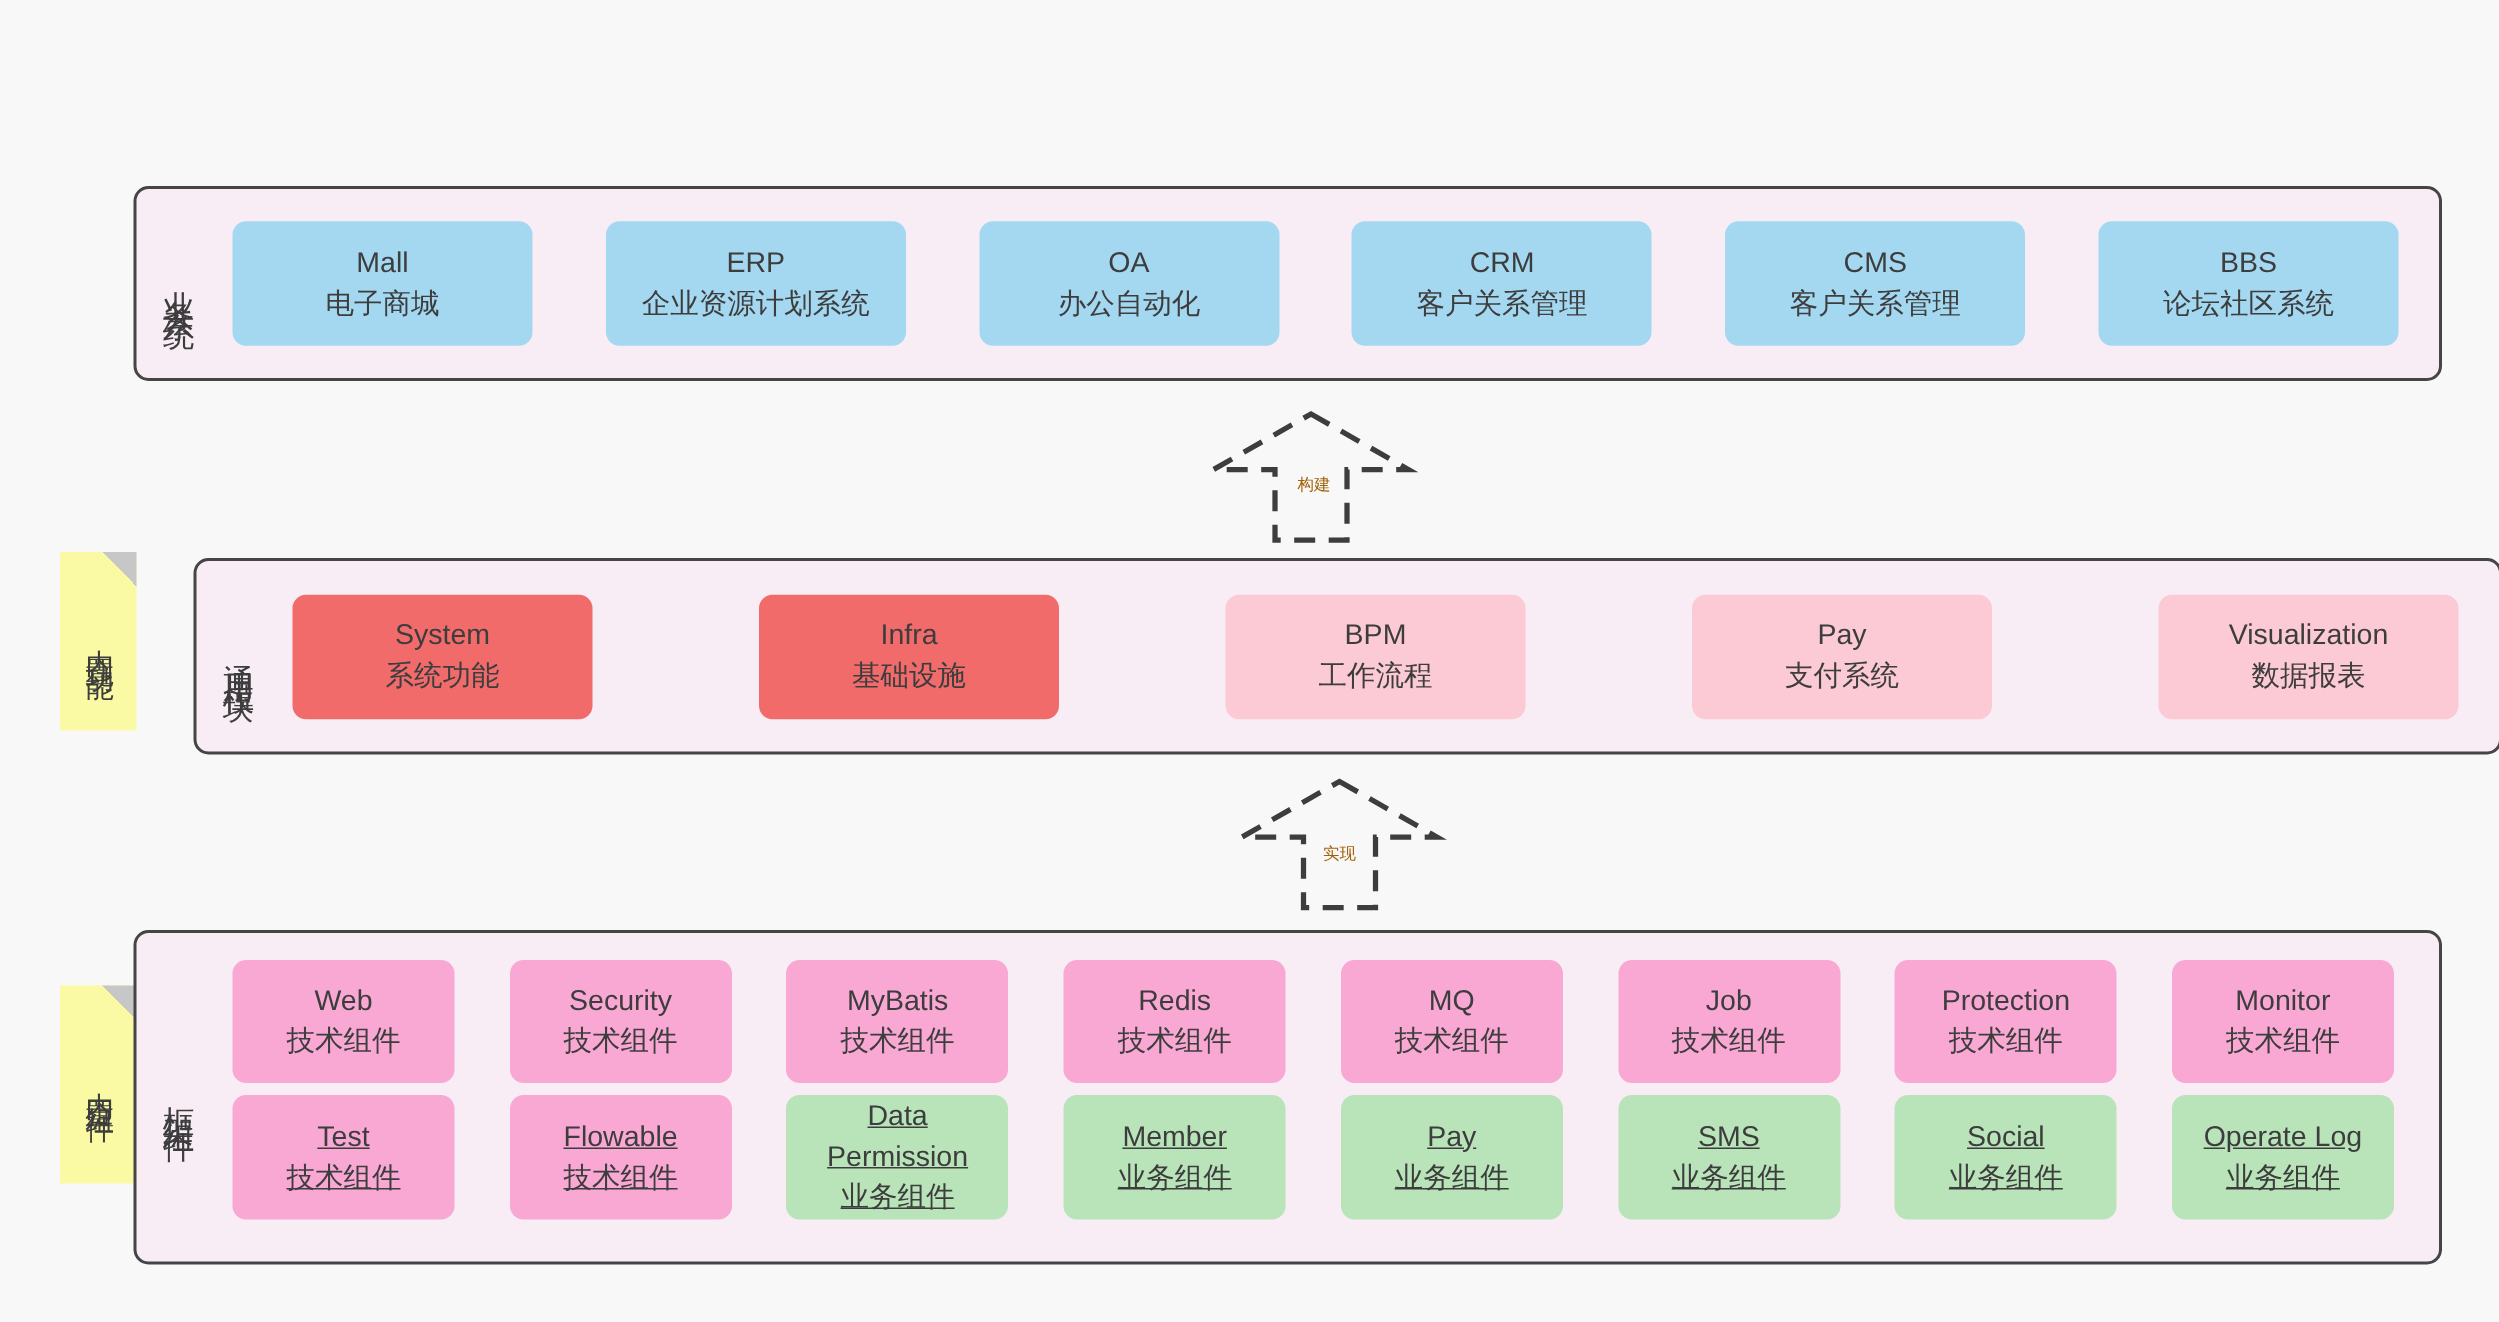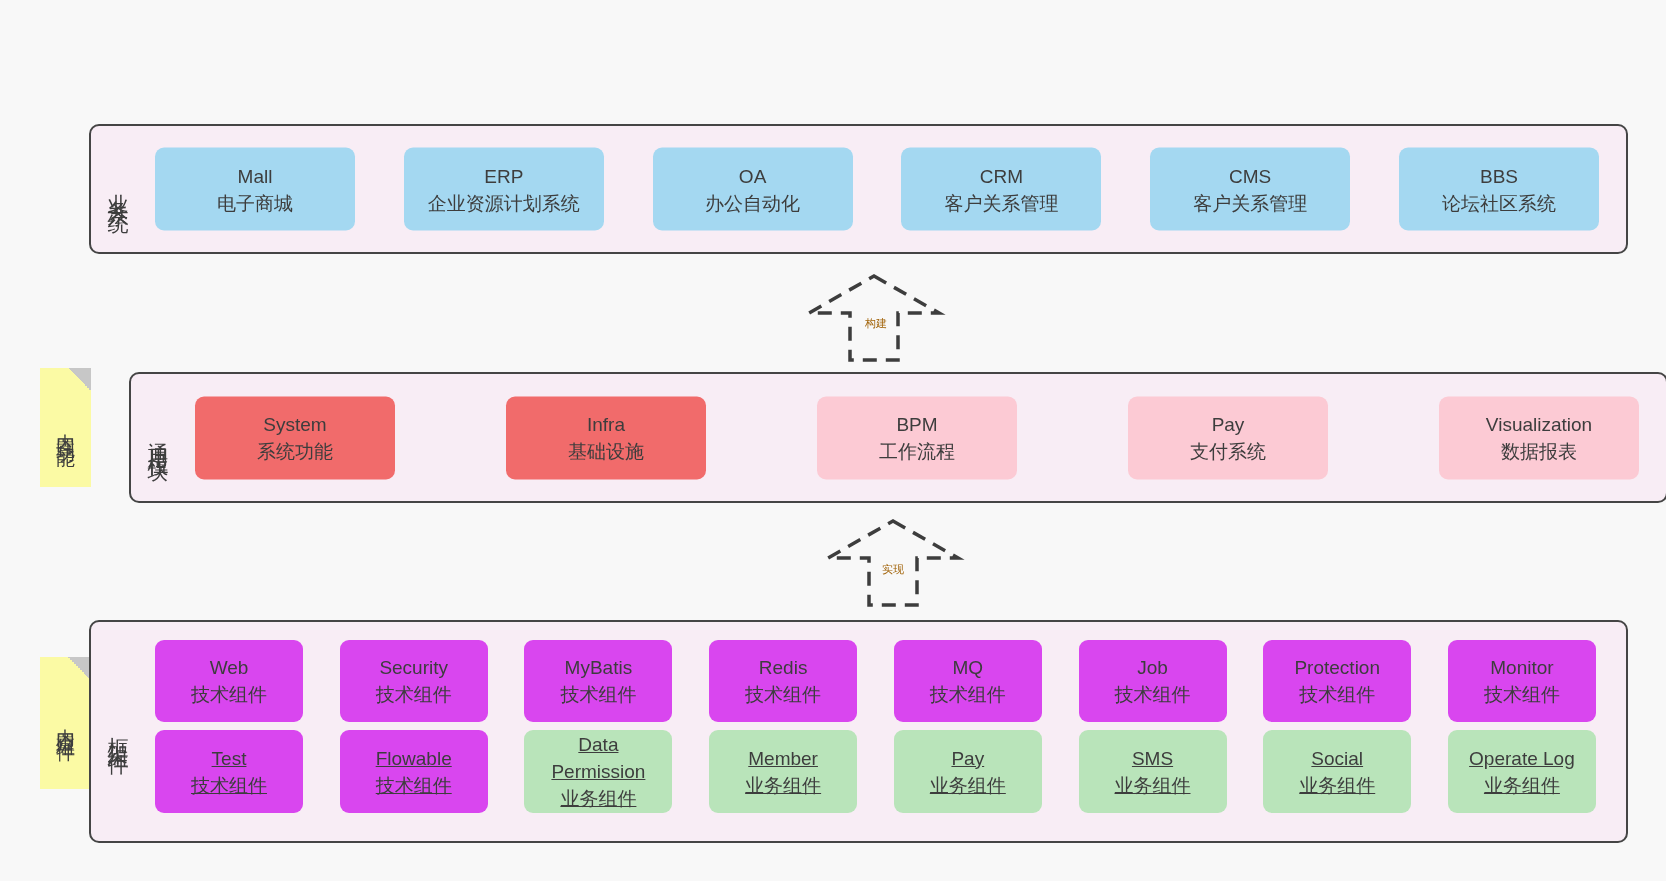--- a/index.html
+++ b/index.html
@@ -27,21 +27,21 @@
   .box{
     border-radius:9px;display:flex;flex-direction:column;align-items:center;
     justify-content:center;text-align:center;font-size:19px;line-height:27px;
     color:#3d3d3d;box-sizing:border-box;padding:2px 6px;
   }
   .w200{width:200px;}
   .w148{width:148px;}
   .blue{background:#a4d8f1;}
   .red{background:#f16b6b;}
   .pink{background:#fccad4;}
-  .green{background:#d946ef;text-align:right;}
+  .green{background:#f9a8d4;text-align:right;}
   .lightgreen{background:#b9e4ba;}
   .sticky{
     position:absolute;width:51px;background:#fbfaa4;z-index:1;
   }
   #tab-functions{left:40px;top:368px;height:119px;}
   #tab-components{left:40px;top:657px;height:132px;}
   .fold{
     position:absolute;top:0;right:0;width:23px;height:23px;
     background:linear-gradient(to bottom left,#c7c7c7 50%,rgba(0,0,0,0) 50%);
   }

